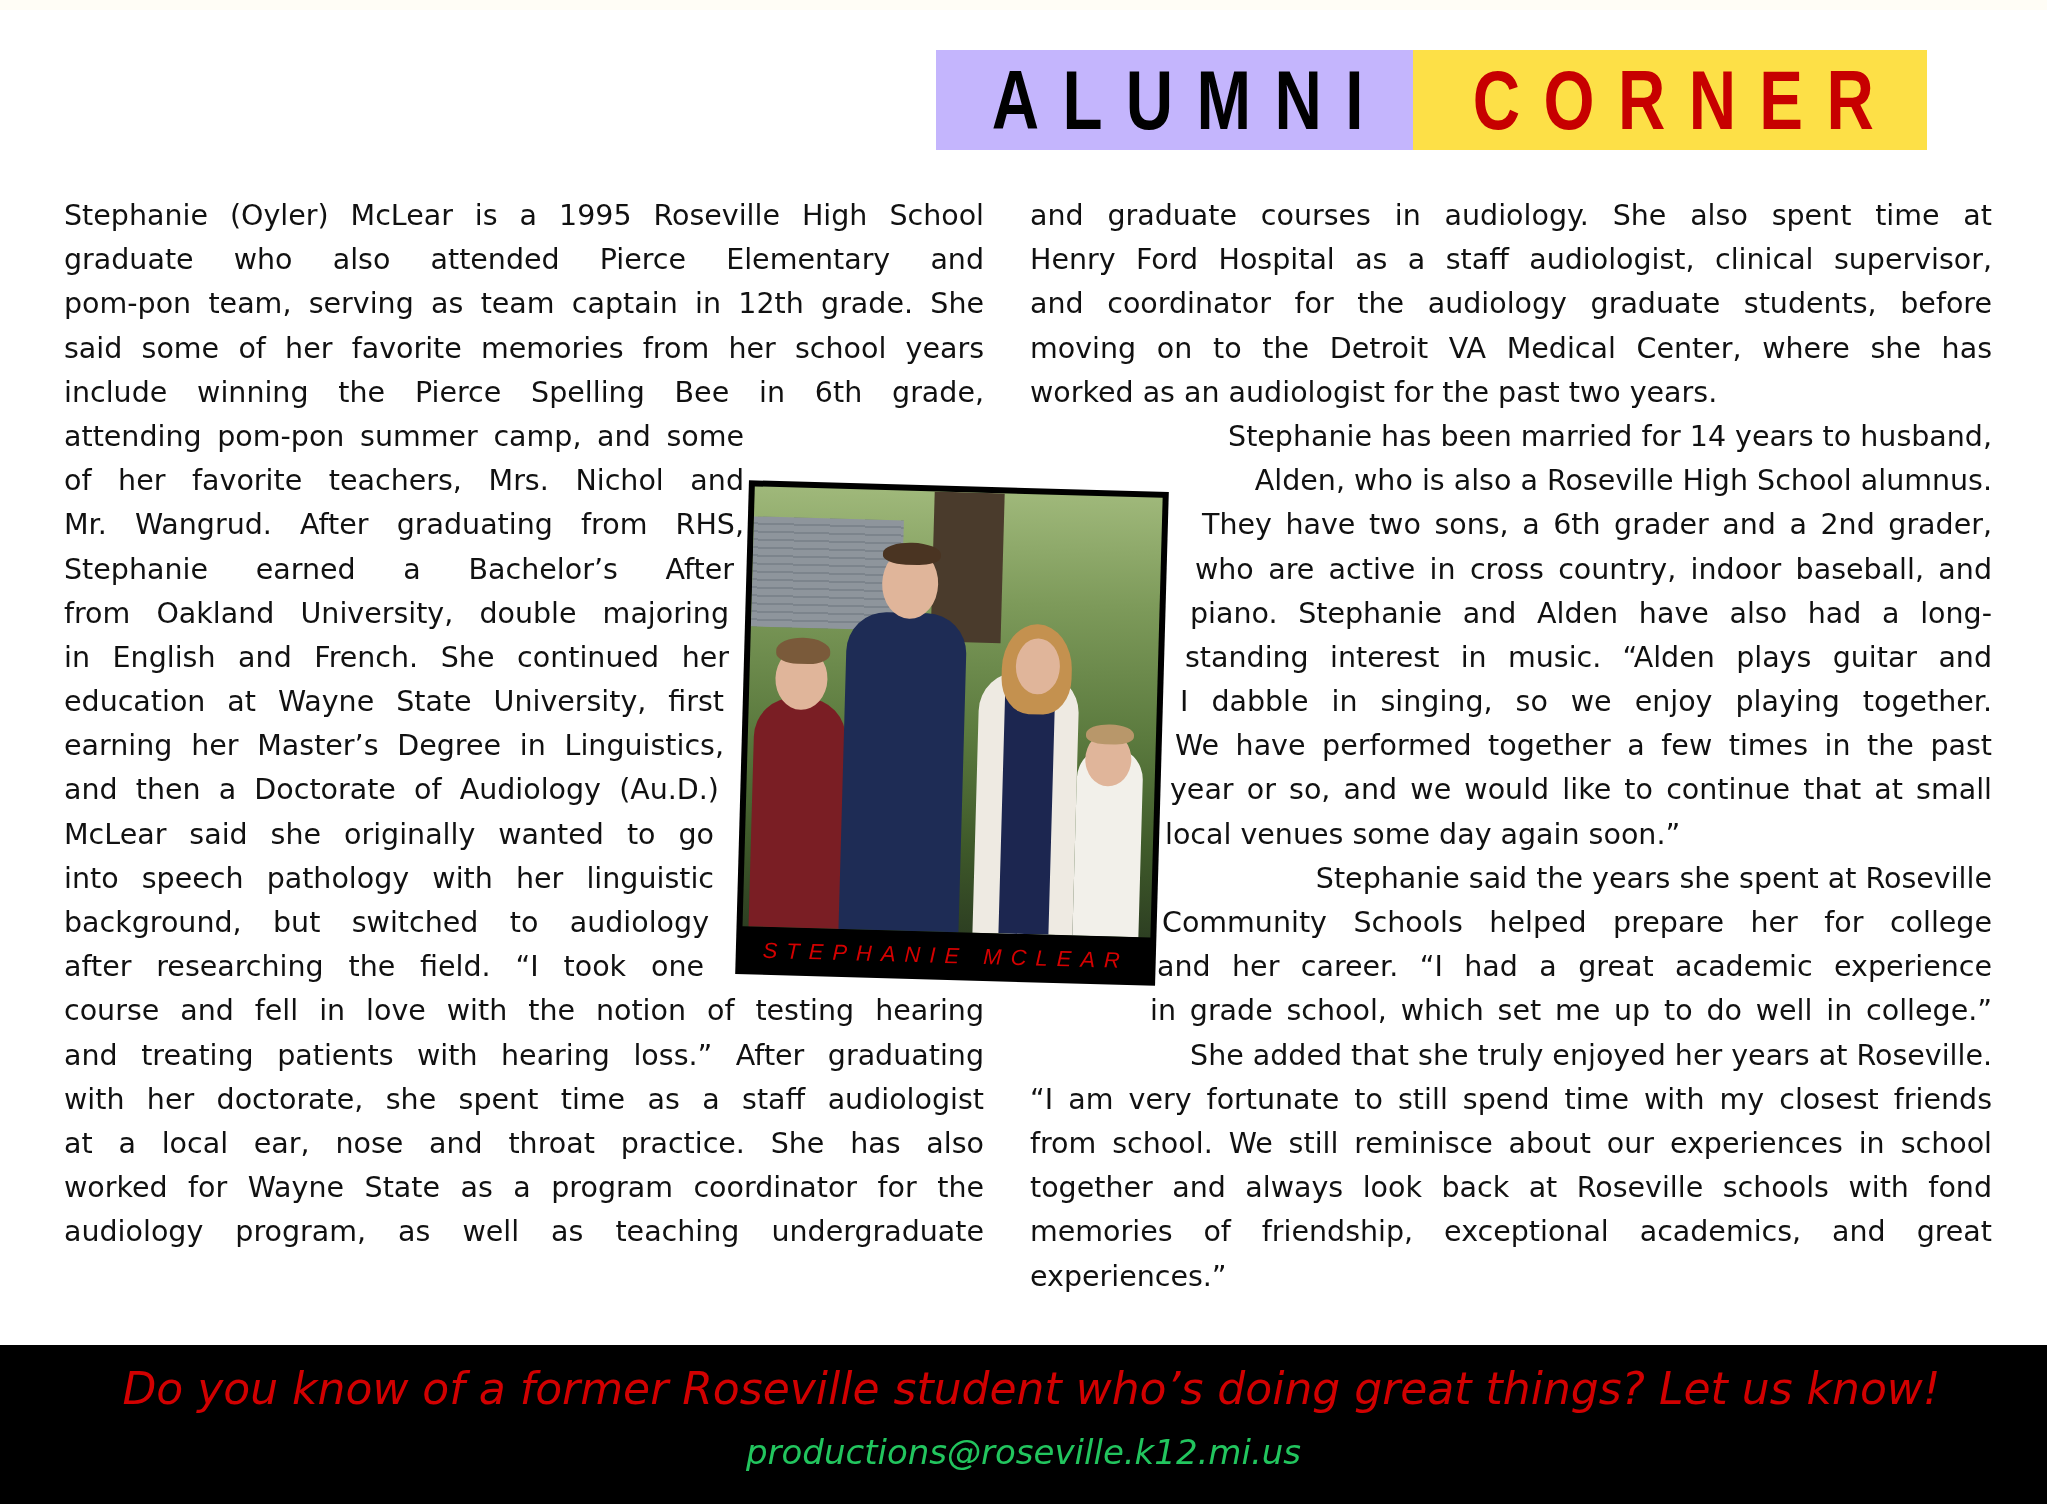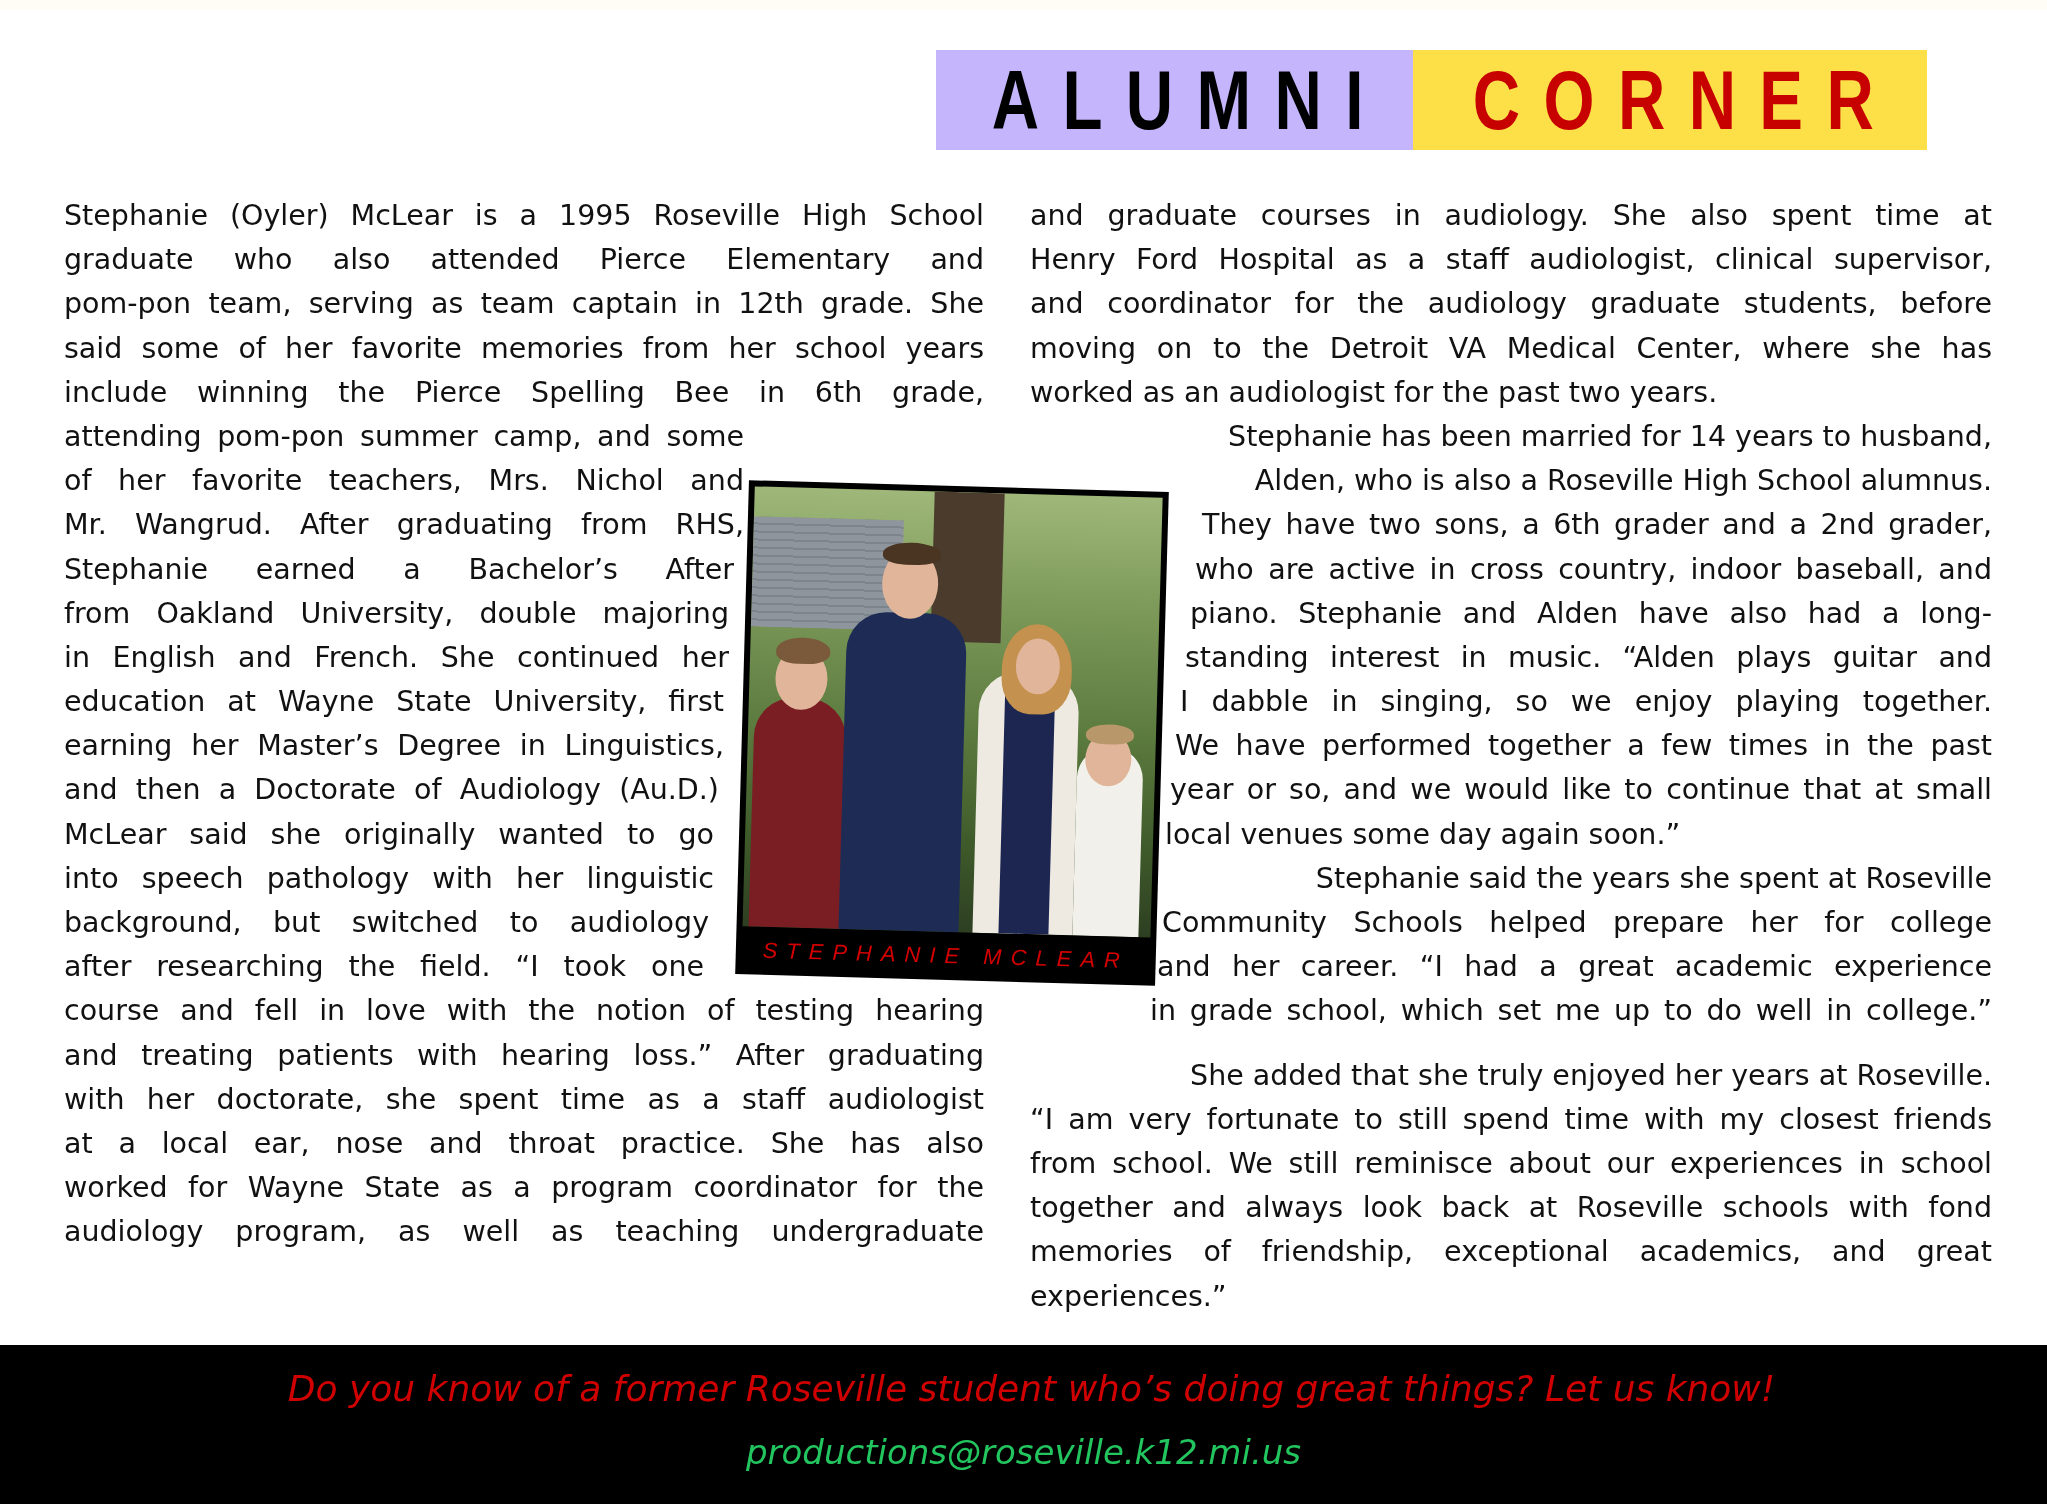--- a/index.html
+++ b/index.html
@@ -32,21 +32,21 @@
   .photo .house { position: absolute; left: 0; top: 30px; width: 150px; height: 110px; background: repeating-linear-gradient(180deg, #8e959c 0 6px, #7c848c 6px 8px); }
   .photo .tree { position: absolute; left: 180px; top: 0; width: 70px; height: 150px; background: #4a3b2c; }
   .photo .person { position: absolute; bottom: 0; border-radius: 40px 40px 0 0; }
   .photo .head { position: absolute; border-radius: 50%; background: #e0b59a; }
   .photo .hair { position: absolute; border-radius: 50% 50% 40% 40%; }
   .caption { height: 48px; display: flex; align-items: center; justify-content: center; }
   .caption span { color: #d40000; font-family: "Liberation Sans", sans-serif; font-style: italic; font-size: 22px; letter-spacing: 9px; }
 
   
   .footer { position: absolute; left: 0; top: 1345px; width: 2047px; height: 159px; background: #000; text-align: center; }
-  .footer .cta { position: absolute; left: 8px; right: 0; top: 14px; color: #d10000; font-family: "DejaVu Sans", sans-serif; font-style: italic; font-size: 36px; line-height: 60px; padding-left: 8px; }
+  .footer .cta { position: absolute; left: 8px; right: 0; top: 14px; color: #d10000; font-family: "DejaVu Sans", sans-serif; font-style: italic; font-size: 44px; line-height: 60px; padding-left: 8px; }
   .footer .email { position: absolute; left: 0; right: 0; top: 82px; color: #22c55e; font-family: "DejaVu Sans", sans-serif; font-style: italic; font-size: 34px; line-height: 50px; }
 </style>
 </head>
 <body>
 
 <div class="top-strip"></div>
 
 <div class="banner">
   <div class="left">
     <span>ALUMNI</span>
@@ -95,21 +95,21 @@
     <span class="ln" style="padding-left: 160px;">piano.  Stephanie and Alden have also had a long-</span>
     <span class="ln" style="padding-left: 155px;">standing interest in music.  “Alden plays guitar and</span>
     <span class="ln" style="padding-left: 150px;">I dabble in singing, so we enjoy playing together.</span>
     <span class="ln" style="padding-left: 145px;">We have performed together a few times in the past</span>
     <span class="ln" style="padding-left: 140px;">year or so, and we would like to continue that at small</span>
     <span class="ln last" style="padding-left: 135px;">local venues some day again soon.”</span>
     <span class="ln right" style="padding-left: 238px;">Stephanie said the years she spent at Roseville</span>
     <span class="ln" style="padding-left: 132px;">Community Schools helped prepare her for college</span>
     <span class="ln" style="padding-left: 127px;">and her career.  “I had a great academic experience</span>
     <span class="ln" style="padding-left: 120px;">in grade school, which set me up to do well in college.”</span>
-    <span class="ln right" style="padding-left: 120px; margin-top: 20px;">She added that she truly enjoyed her years at Roseville.</span>
+    <span class="ln right" style="padding-left: 120px;">She added that she truly enjoyed her years at Roseville.</span>
     <span class="ln">“I am very fortunate to still spend time with my closest friends</span>
     <span class="ln">from school. We still reminisce about our experiences in school</span>
     <span class="ln">together and always look back at Roseville schools with fond</span>
     <span class="ln">memories of friendship, exceptional academics, and great</span>
     <span class="ln last">experiences.”</span>
   </div>
 
 <div class="photo-wrap">
   <div class="photo">
     <div class="house"></div>

